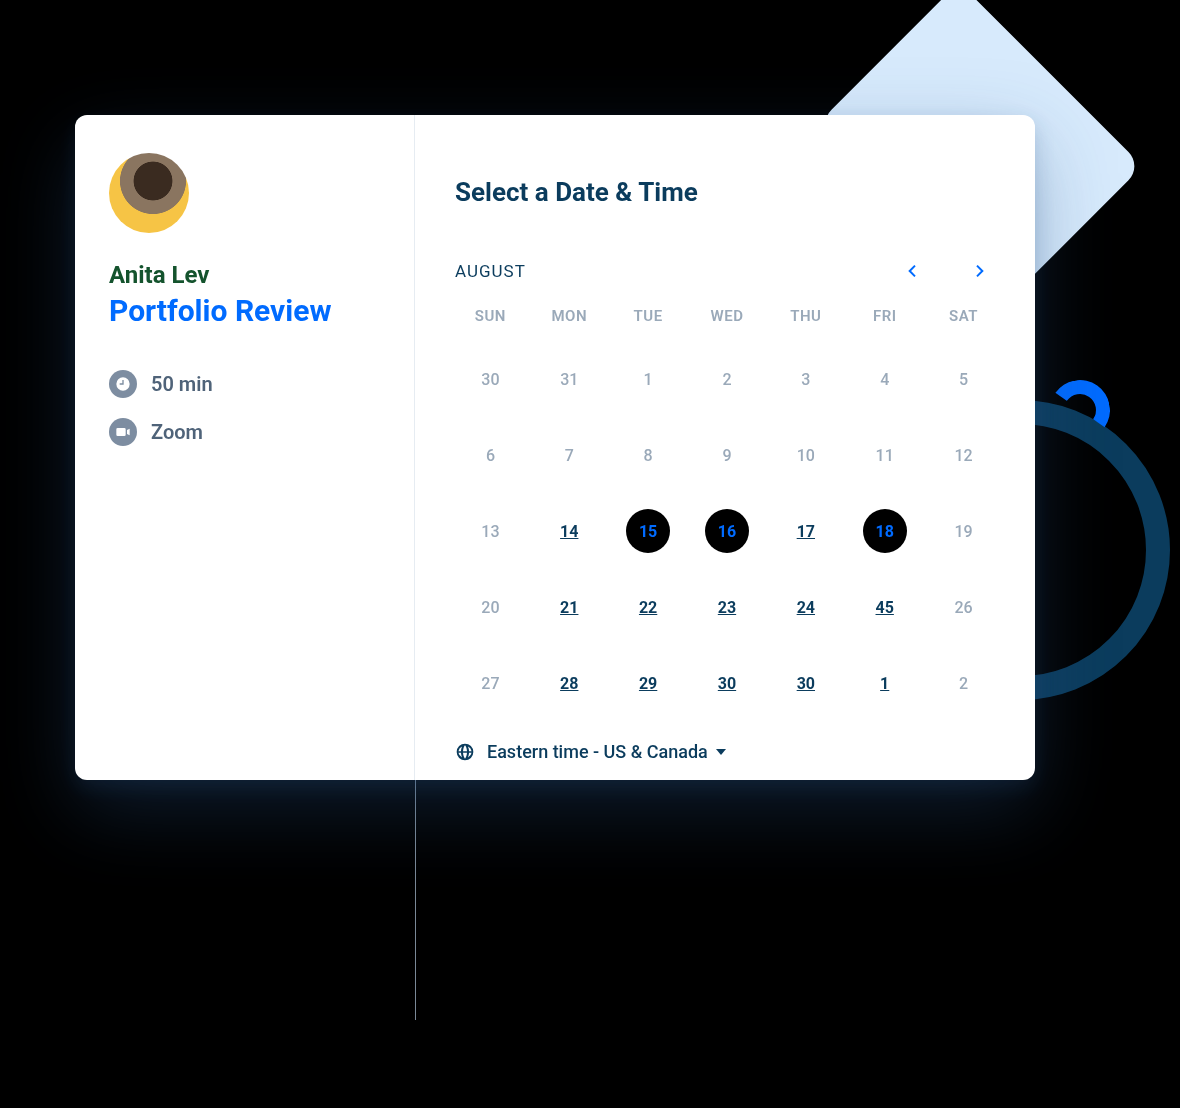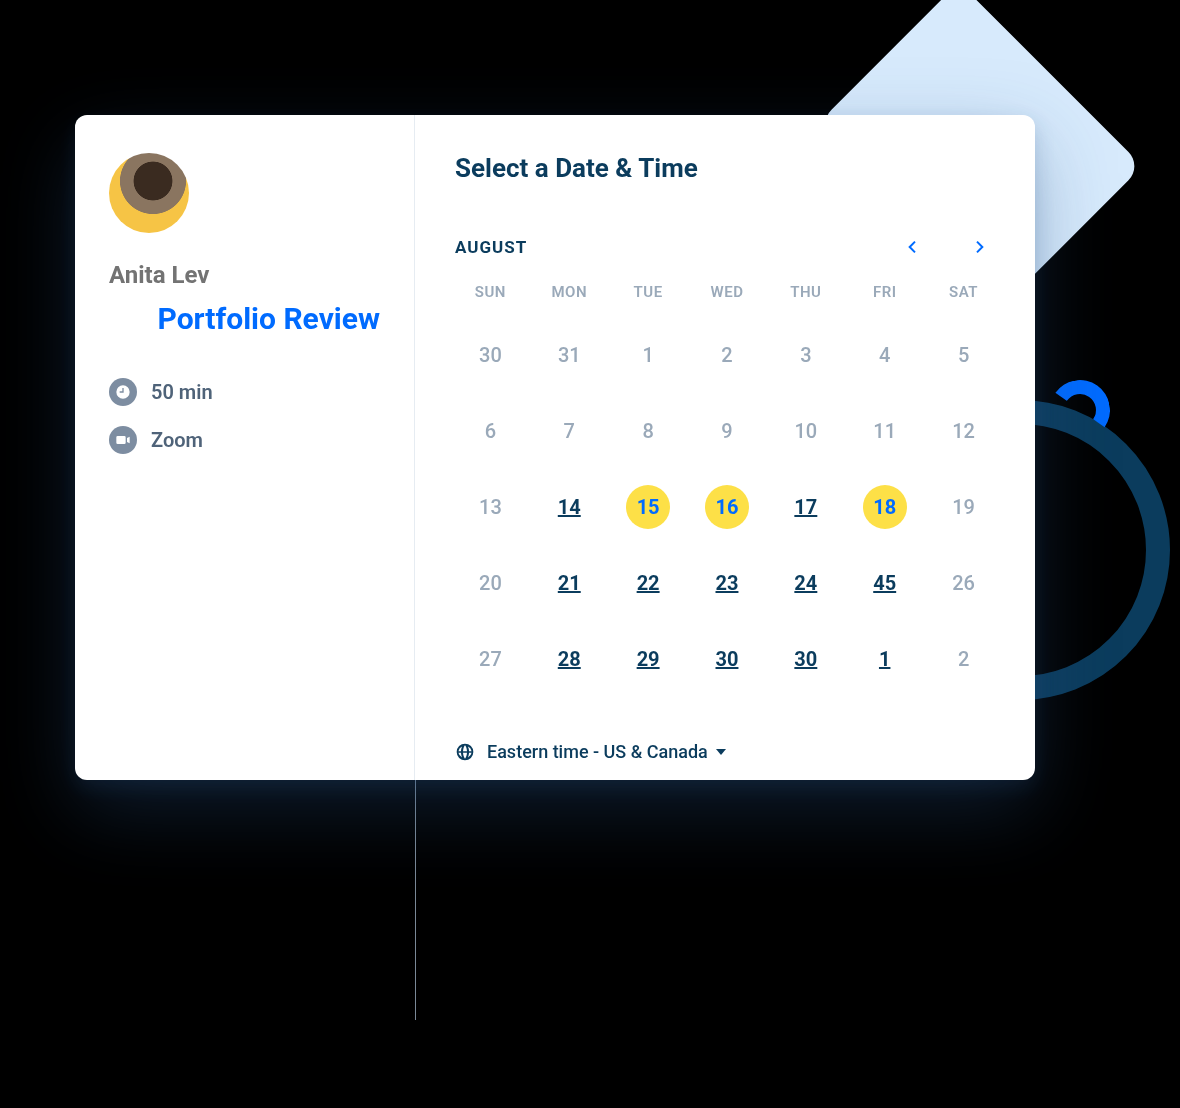--- a/index.html
+++ b/index.html
@@ -65,29 +65,28 @@
   .avatar {
     width: 80px;
     height: 80px;
     border-radius: 50%;
     background: radial-gradient(circle at 55% 35%, #3a2b20 0%, #3a2b20 28%, #8a7560 29%, #8a7560 48%, #f6c445 49%, #f6c445 100%);
     margin-bottom: 28px;
   }
   .host-name {
     font-size: 24px;
     font-weight: 700;
-    color: #737373;
-    margin-bottom: 12px;
+    color: #14532d;
+    margin-bottom: 4px;
   }
   .event-title {
     font-size: 30px;
     font-weight: 700;
     color: #006bff;
     margin-bottom: 42px;
-    text-align: right;
   }
   .meta-row {
     display: flex;
     align-items: center;
     gap: 14px;
     margin-bottom: 20px;
   }
   .meta-icon {
     width: 28px;
     height: 28px;
@@ -101,36 +100,37 @@
   .meta-icon svg { fill: #fff; }
   .meta-text {
     font-size: 20px;
     font-weight: 600;
     color: #4f6379;
   }
   .right-pane {
     flex: 1;
     padding: 38px 36px 30px 40px;
     position: relative;
+    margin-top: 24px;
   }
   .rp-title {
     font-size: 26px;
     font-weight: 700;
     color: #0b3c5d;
     margin-bottom: 52px;
   }
   .month-row {
     display: flex;
     align-items: center;
     justify-content: space-between;
     margin-bottom: 24px;
   }
   .month-label {
     font-size: 17px;
-    font-weight: 700;
+    font-weight: 400;
     letter-spacing: 1px;
     color: #0b3c5d;
   }
   .nav-btns { display: flex; gap: 42px; padding-right: 8px; }
   .nav-btn {
     width: 24px;
     height: 24px;
     cursor: pointer;
     color: #006bff;
     display: flex;
@@ -148,31 +148,31 @@
     font-size: 15px;
     font-weight: 600;
     letter-spacing: 0.5px;
     color: #9aa9b9;
   }
   .day {
     height: 44px;
     display: flex;
     align-items: center;
     justify-content: center;
-    font-size: 20px;
+    font-size: 16px;
     font-weight: 500;
     color: #9aa9b9;
     border-radius: 50%;
     cursor: default;
     width: 44px;
     justify-self: center;
   }
   .day.bold { color: #0b3c5d; font-weight: 700; cursor: pointer; text-decoration: underline; }
   .day.avail {
-    background: #fde047;
+    background: #000000;
     color: #006bff;
     font-weight: 700;
     cursor: pointer;
   }
   .tz-row {
     position: absolute;
     bottom: 18px;
     left: 40px;
     display: flex;
     align-items: center;

